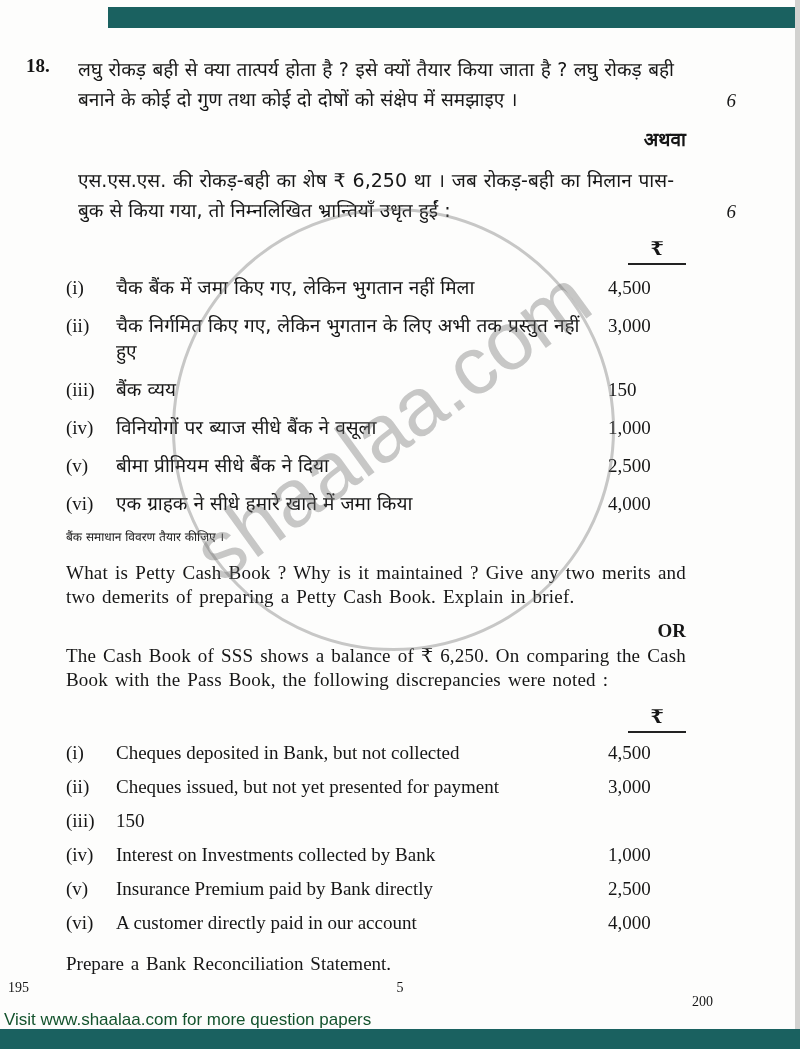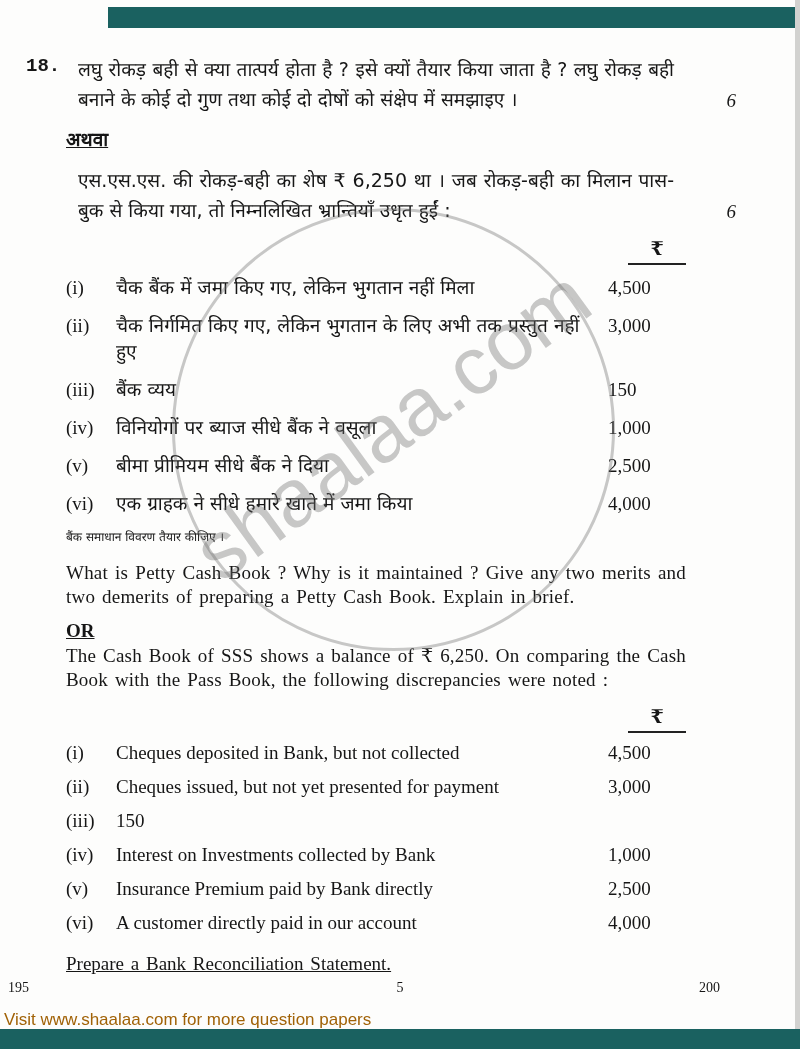--- a/index.html
+++ b/index.html
@@ -44,30 +44,30 @@
   
   .content {
     position: absolute; left: 66px; top: 42px; width: 620px;
     font-size: 19px;
   }
   .hindi { font-family: "DejaVu Sans", sans-serif; }
   .qblock { position: relative; }
   .qnum {
     position: absolute; left: -40px; top: 1px;
     font-weight: bold; font-size: 19px;
-    font-family: Liberation Mono, monospace;
+    font-family: Liberation Serif, serif;
   }
   .hpara { margin: 12px; line-height: 30px; text-align: justify; font-size: 19px; }
   .marks {
     position: absolute; right: -50px; bottom: 2px;
     font-size: 19px; font-style: italic;
   }
   .or-label {
-    text-align: left; font-weight: bold;
-    margin: 11px 0 13px 0; font-size: 19px; text-decoration: underline;
+    text-align: right; font-weight: bold;
+    margin: 11px 0 13px 0; font-size: 19px;
   }
   .rs-header {
     margin: 10px 0 0 auto; width: 58px;
     text-align: center;
     border-bottom: 2px solid #222;
     padding-bottom: 3px;
     font-size: 19px; font-weight: bold;
   }
   .qtable { margin-top: 9px; }
   .trow { display: flex; align-items: baseline; margin-bottom: 12px; font-size: 19px; }
@@ -75,33 +75,33 @@
   .tlabel { flex: 1; padding-right: 10px; }
   .tamount { flex: none; width: 78px; text-align: left; }
   .closing { margin: 2px 0 4px 0; font-size: 12px; }
   .epara {
     margin: 14px 0 0 0; line-height: 23.5px;
     text-align: justify; font-size: 19px;
     word-spacing: 2px; letter-spacing: 0.2px;
   }
   .epara.first { margin-top: 16px; }
   .e-or { margin-top: 12px; margin-bottom: 2px; }
-  .e-closing { font-size: 19px; word-spacing: 2px; text-decoration: underline; }
+  .e-closing { font-size: 19px; word-spacing: 2px; }
   
   .pn {
     position: absolute; top: 980px; font-size: 14px;
     font-family: "Liberation Serif", serif;
   }
   .pn-left { left: 8px; }
   .pn-center { left: 0; right: 0; text-align: center; }
-  .pn-right { right: 80px; }
+  .pn-right { right: 87px; margin-top: 14px; }
   .visit {
     position: absolute; left: 4px; bottom: 19px;
     font-family: "Liberation Sans", "DejaVu Sans", sans-serif;
-    font-size: 17px; color: #a16207; margin-top: 48px;
+    font-size: 17px; color: #14532d; margin-top: 48px;
   }
 </style>
 </head>
 <body>
 
 <div class="page">
 
   <div class="bar-top"></div>
   <div class="edge-right"></div>
 

